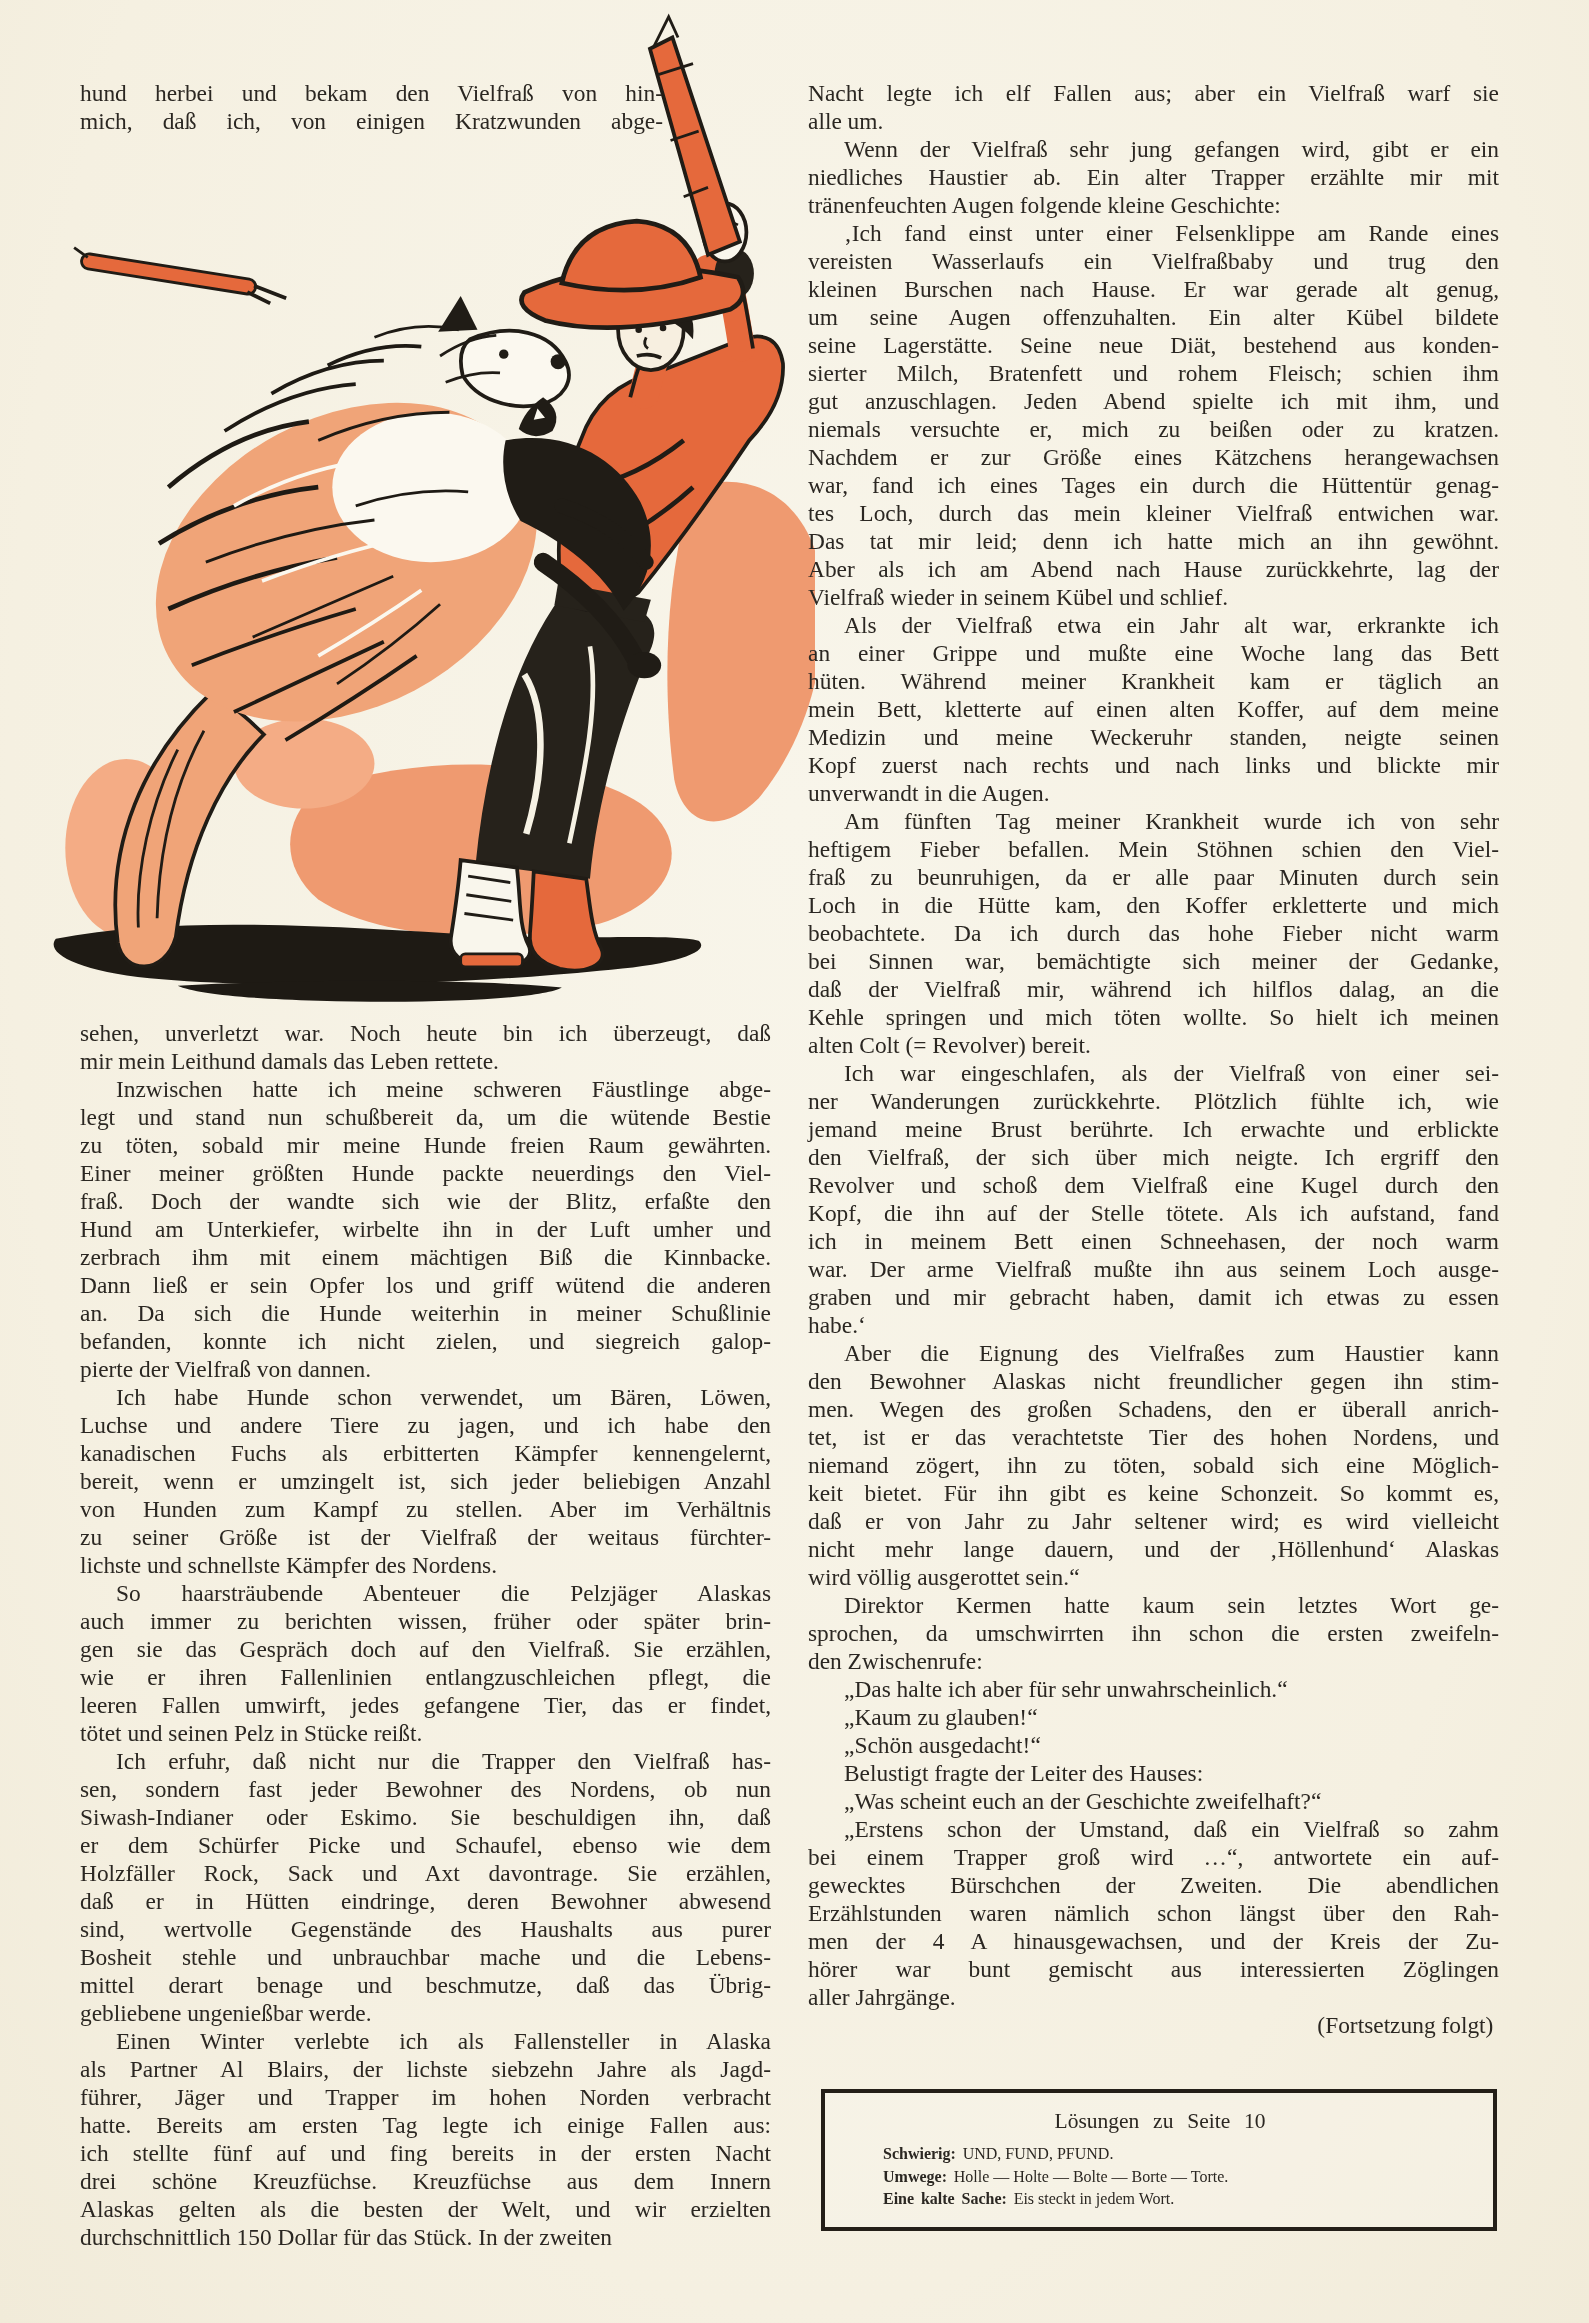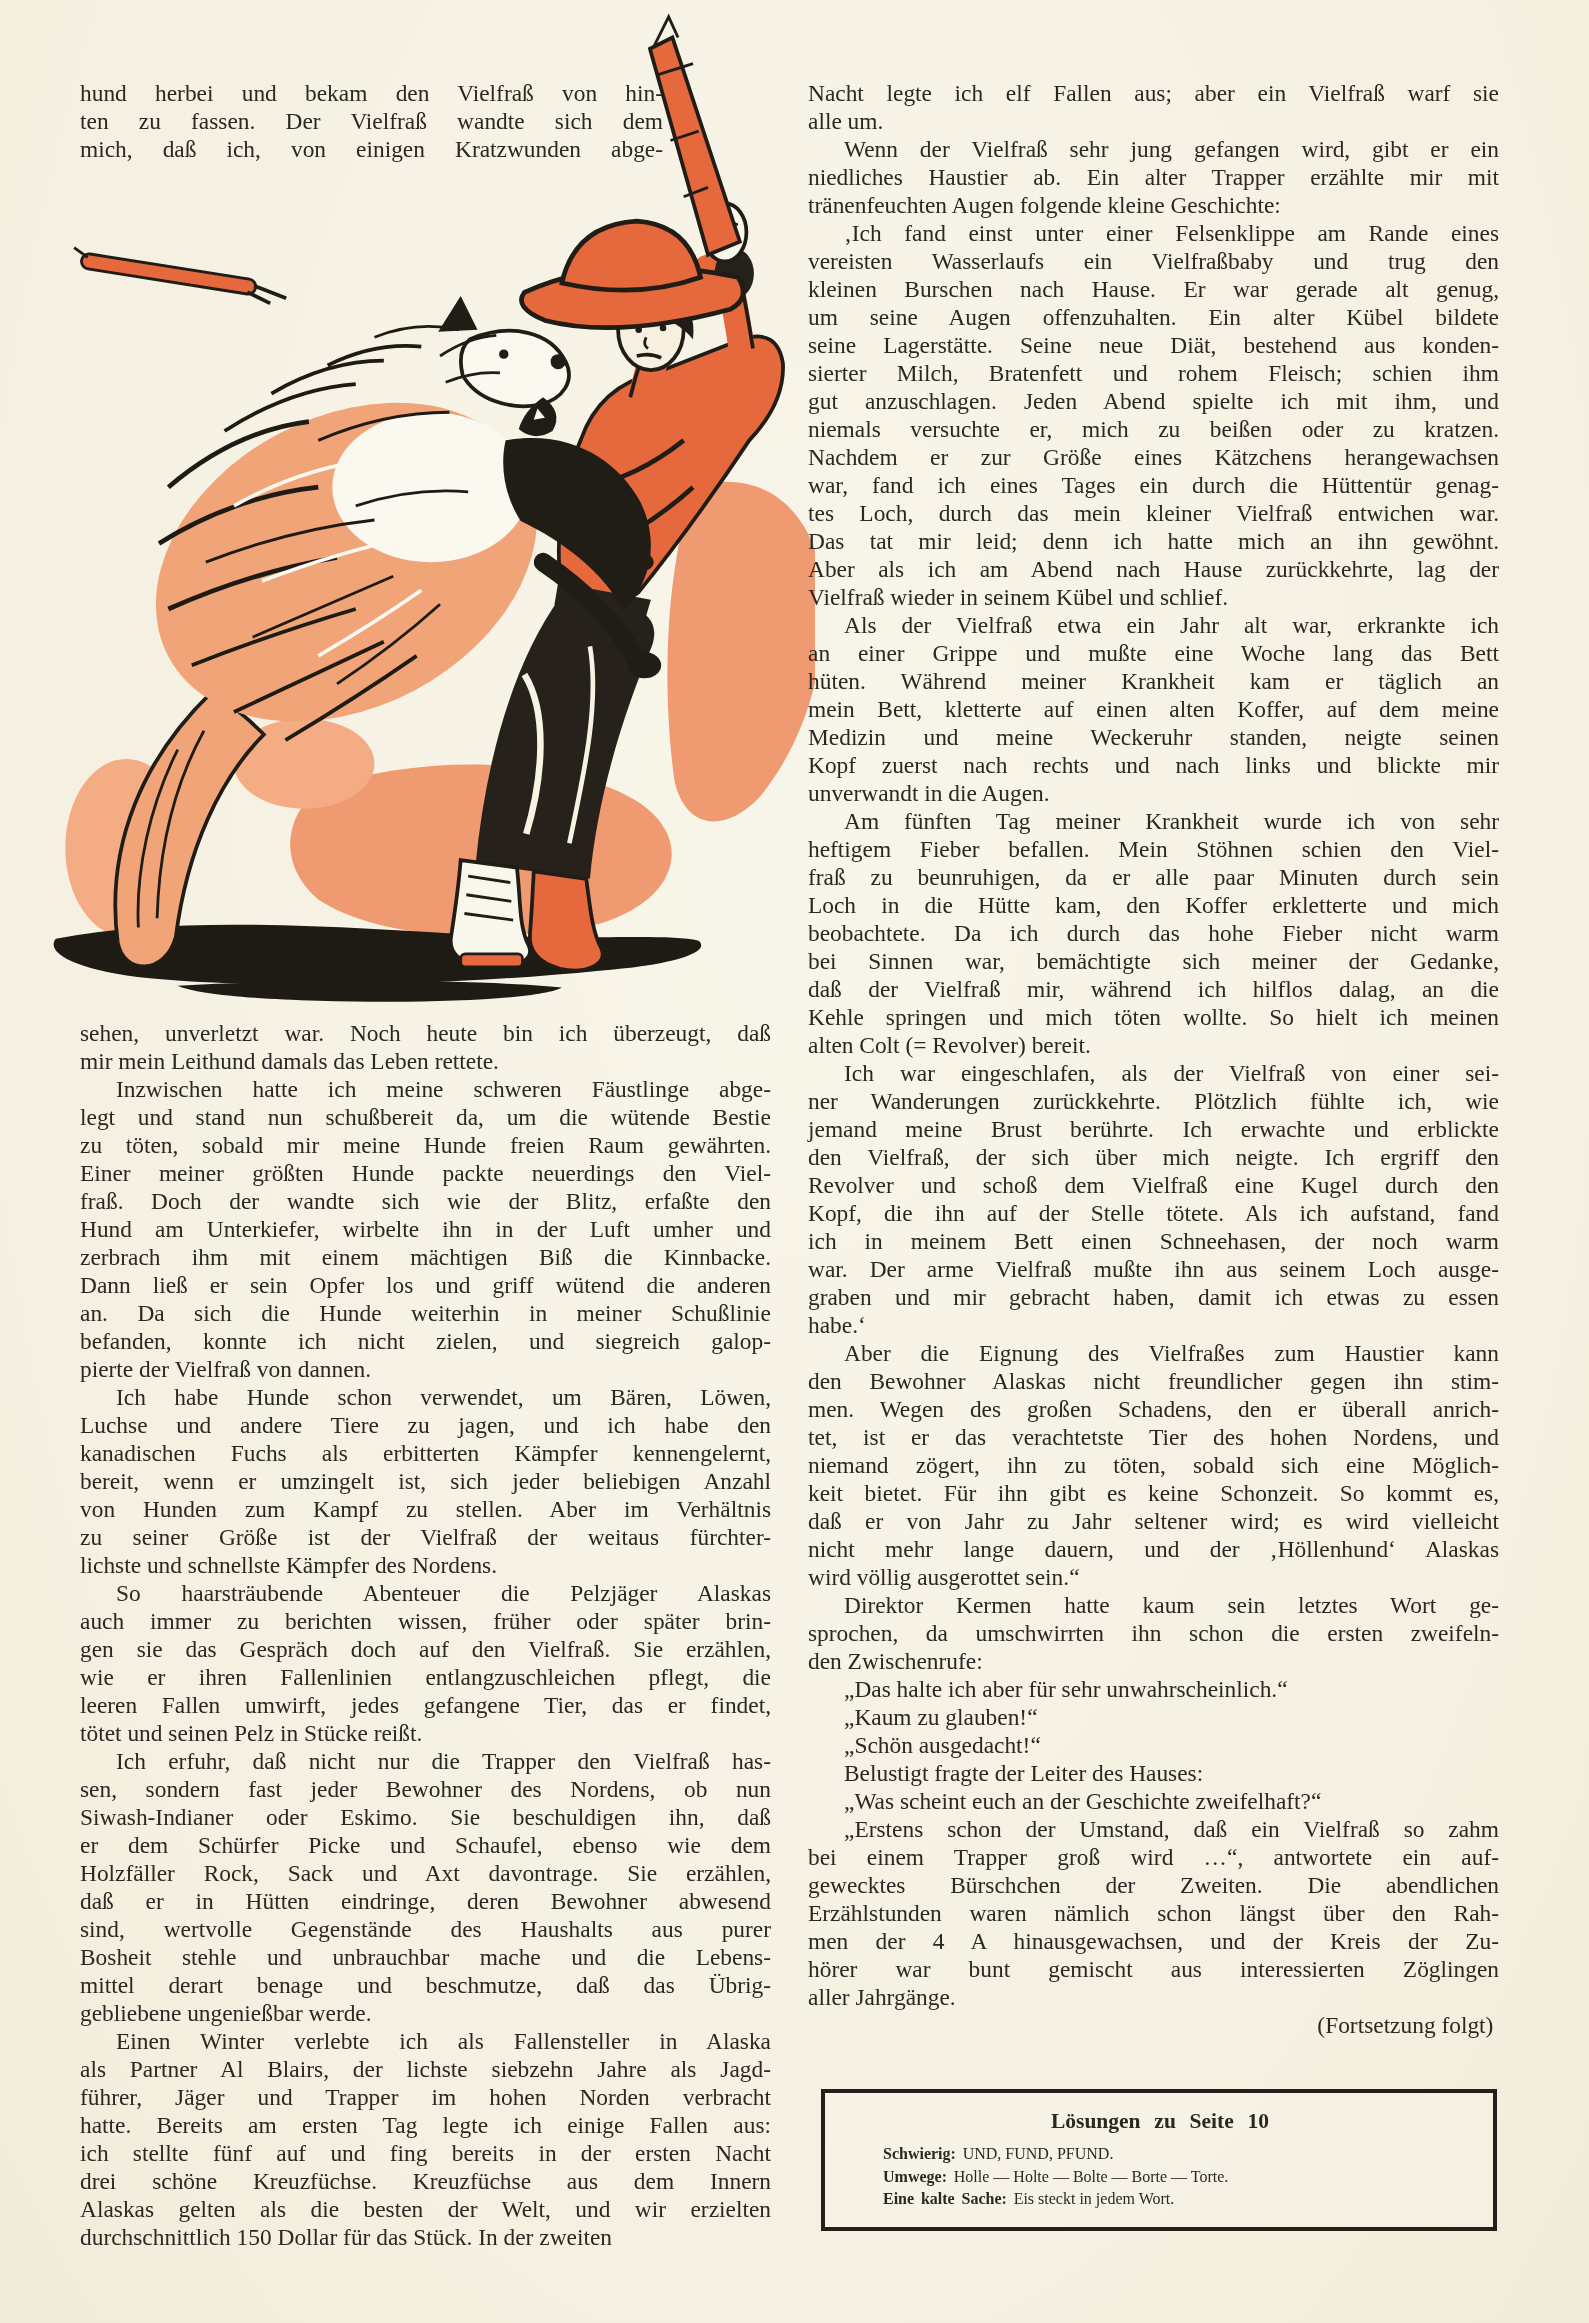--- a/index.html
+++ b/index.html
@@ -17,21 +17,21 @@
   .col-left-top{left:80px;top:79px;width:583px;}
   .col-left-main{left:80px;top:1019px;width:691px;}
   .col-right{left:808px;top:79px;width:691px;}
   .illustration{position:absolute;left:37px;top:0;width:778px;height:1010px;}
   .solutions{
     position:absolute;left:821px;top:2089px;width:676px;height:142px;
     border:4.7px solid #241f18;box-sizing:border-box;
     padding:13px 28px 0 58px;background:rgba(250,247,238,0.35);
   }
   .solutions .title{
-    text-align:center;font-weight:bold;font-size:21.5px;line-height:26px;
+    text-align:center;font-weight:normal;font-size:21.5px;line-height:26px;
     word-spacing:8.4px;margin:1.9px 28px 9.4px 0;
   }
   .solutions .entry{font-size:16px;line-height:22.5px;}
   .solutions .lbl{font-weight:bold;word-spacing:2.8px;}
 </style>
 </head>
 <body>
 
 <div class="page">
 
@@ -124,21 +124,20 @@
     <g transform="rotate(9 150 295)">
       <rect x="46" y="286" width="188" height="16" rx="8" fill="#e5693c" stroke="#201c16" stroke-width="3"></rect>
       <path stroke="#201c16" stroke-width="4" fill="none" d="M232 292 L 268 300 M226 300 L 252 308"></path>
       <path stroke="#201c16" stroke-width="3" fill="none" d="M52 290 L 36 282"></path>
     </g>
   </svg>
 
   <div class="textcol col-left-top">
       <div class="para">
         <div class="line just">hund herbei und bekam den Vielfraß von hin-</div>
-        <div class="line just">ten zu fassen. Der Vielfraß wandte sich dem</div>
         <div class="line just">mich, daß ich, von einigen Kratzwunden abge-</div>
       </div>
     </div>
 
   <div class="textcol col-left-main">
       <div class="para">
         <div class="line just">sehen, unverletzt war. Noch heute bin ich überzeugt, daß</div>
         <div class="line">mir mein Leithund damals das Leben rettete.</div>
       </div>
       <div class="para">

